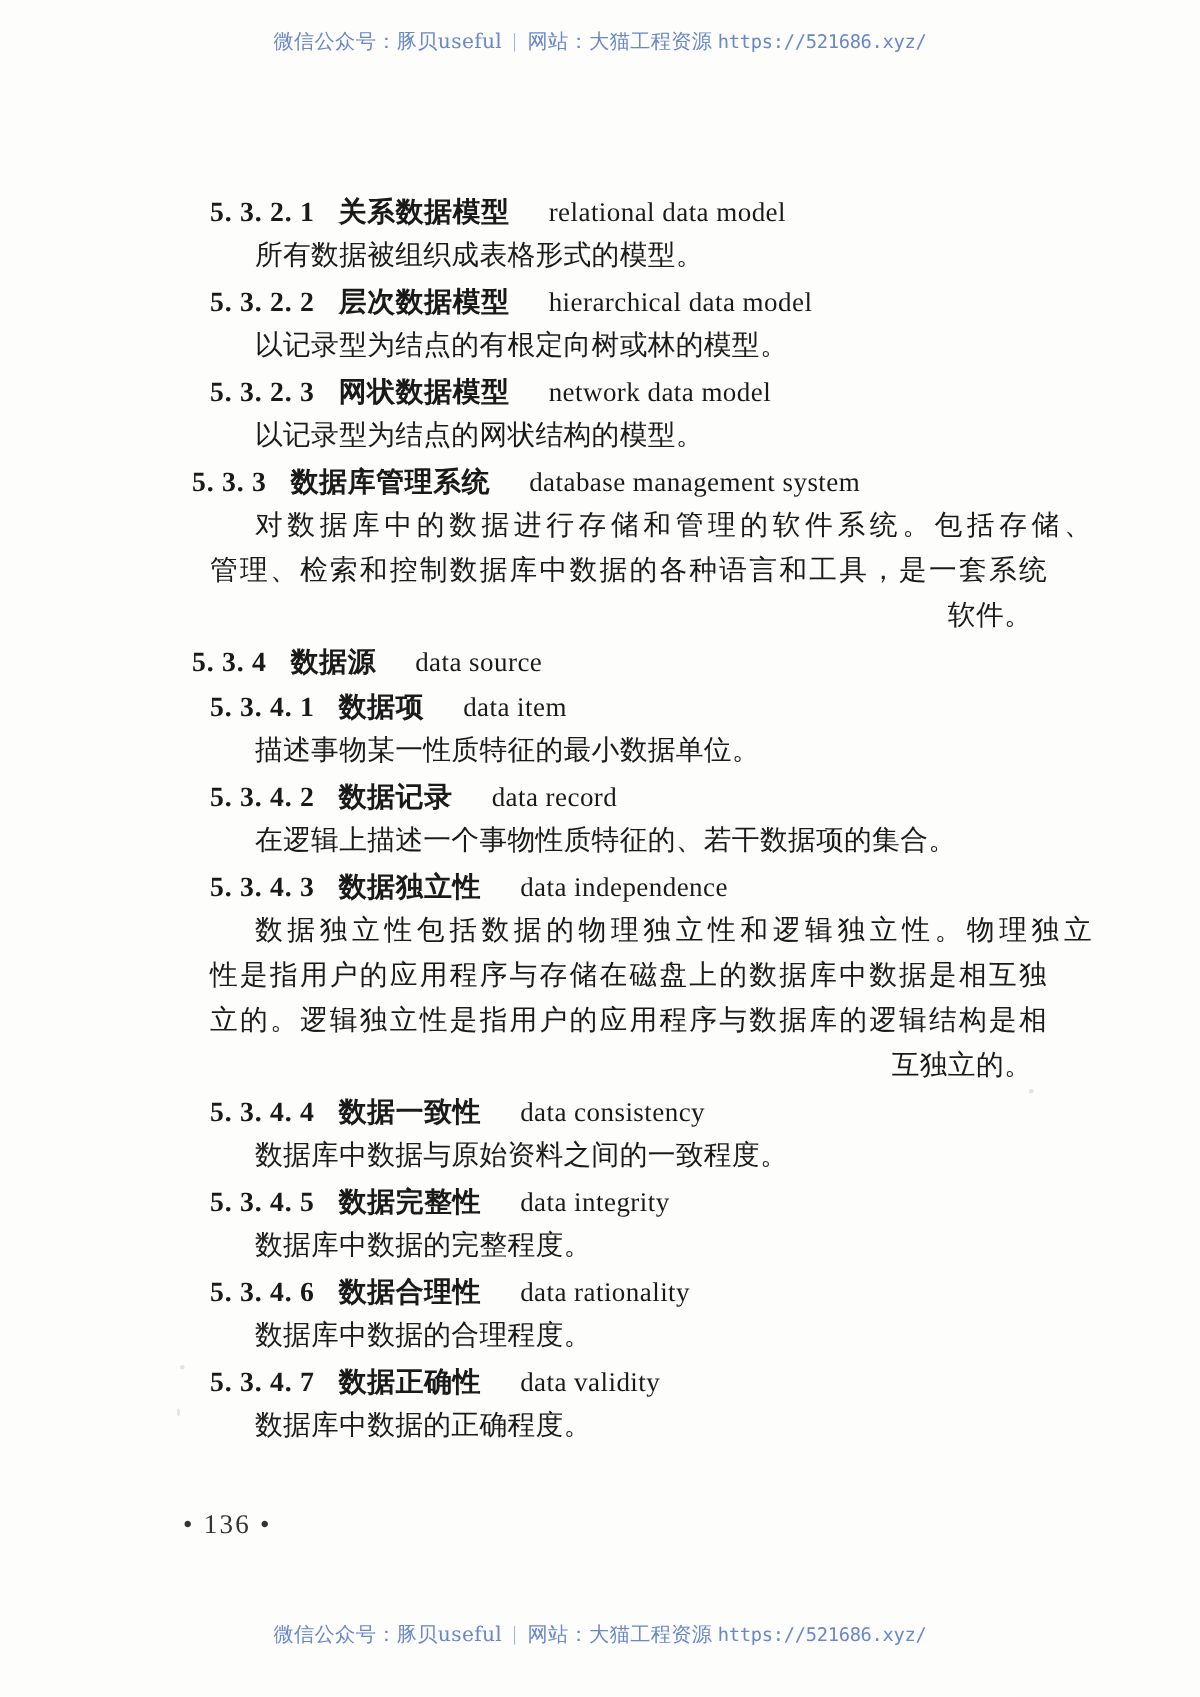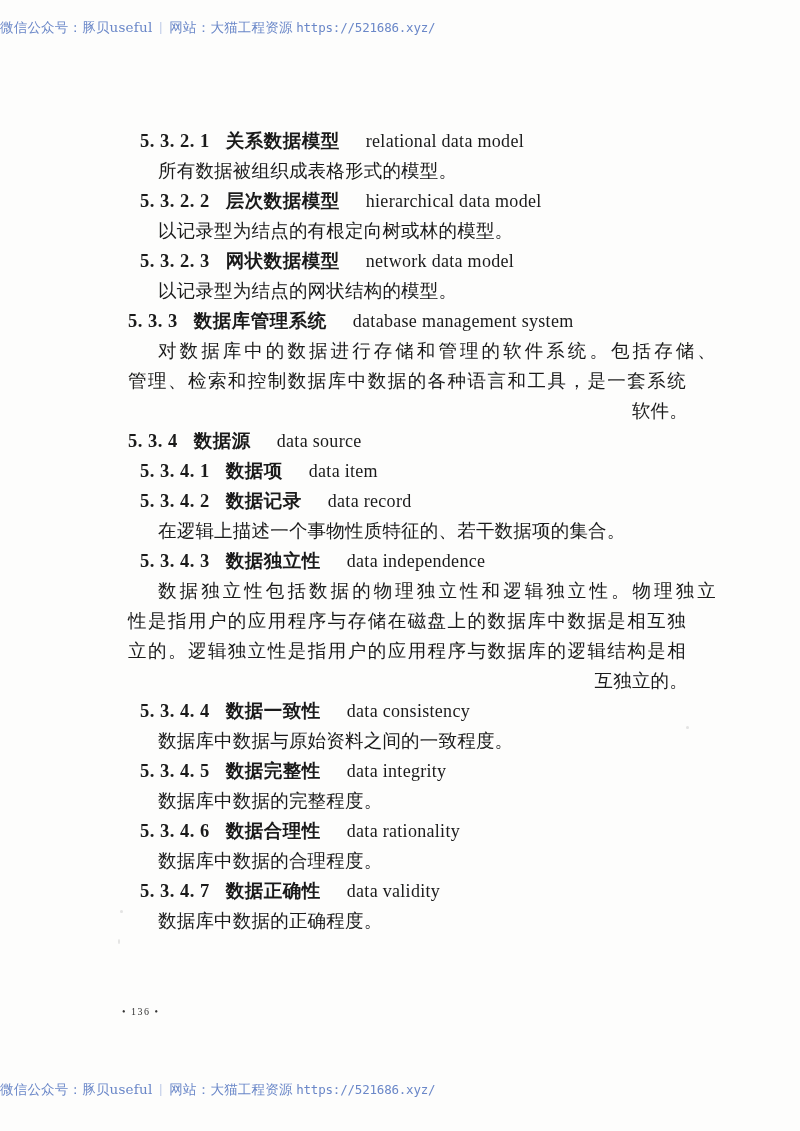--- a/index.html
+++ b/index.html
@@ -20,20 +20,21 @@
     position: absolute;
     inset: 0;
     background: #fdfdfc;
   }
 
   
   .watermark {
     position: absolute;
     left: 0;
     width: 800px;
+    text-align: center;
     color: #6a87c8;
     font-size: 13.5px;
     letter-spacing: 0.2px;
     white-space: nowrap;
   }
   .watermark-top { top: 19px; }
   .watermark-bottom { top: 1081px; }
 
   .wm-seg { display: inline; }
   .wm-cn {
@@ -92,37 +93,38 @@
     font-size: 18px;
     letter-spacing: 0.3px;
     padding-left: 26px;
   }
 
   
   .def {
     font-family: "DejaVu Serif", "Liberation Serif", serif;
     font-size: 18.5px;
     letter-spacing: 0.2px;
+    margin-left: 12px;
   }
   .def.indent { padding-left: 30px; }
   .def.flush { padding-left: 0px; text-align: right; }
   .def.justify {
     white-space: normal;
     width: 558px;
     text-align: justify;
     text-align-last: justify;
   }
 
   
   .page-number {
     position: absolute;
     left: 122px;
     top: 1006px;
     font-family: "Liberation Serif", "DejaVu Serif", serif;
-    font-size: 10px;
+    font-size: 18px;
     color: #333;
     letter-spacing: 1.5px;
   }
 
   
   .speckle {
     position: absolute;
     background: #c9c9c9;
     border-radius: 50%;
     opacity: 0.5;
@@ -143,20 +145,21 @@
       <div class="line entry lvl4"><span class="num">5. 3. 2. 2</span><span class="term-cn">层次数据模型</span><span class="term-en">hierarchical data model</span></div>
       <div class="line def indent">以记录型为结点的有根定向树或林的模型。</div>
       <div class="line entry lvl4"><span class="num">5. 3. 2. 3</span><span class="term-cn">网状数据模型</span><span class="term-en">network data model</span></div>
       <div class="line def indent">以记录型为结点的网状结构的模型。</div>
       <div class="line entry lvl3"><span class="num">5. 3. 3</span><span class="term-cn">数据库管理系统</span><span class="term-en">database management system</span></div>
       <div class="line def indent justify">对数据库中的数据进行存储和管理的软件系统。包括存储、</div>
       <div class="line def flush justify">管理、检索和控制数据库中数据的各种语言和工具，是一套系统</div>
       <div class="line def flush">软件。</div>
       <div class="line entry lvl3"><span class="num">5. 3. 4</span><span class="term-cn">数据源</span><span class="term-en">data source</span></div>
       <div class="line entry lvl4"><span class="num">5. 3. 4. 1</span><span class="term-cn">数据项</span><span class="term-en">data item</span></div>
+      <div class="line def indent">描述事物某一性质特征的最小数据单位。</div>
       <div class="line entry lvl4"><span class="num">5. 3. 4. 2</span><span class="term-cn">数据记录</span><span class="term-en">data record</span></div>
       <div class="line def indent">在逻辑上描述一个事物性质特征的、若干数据项的集合。</div>
       <div class="line entry lvl4"><span class="num">5. 3. 4. 3</span><span class="term-cn">数据独立性</span><span class="term-en">data independence</span></div>
       <div class="line def indent justify">数据独立性包括数据的物理独立性和逻辑独立性。物理独立</div>
       <div class="line def flush justify">性是指用户的应用程序与存储在磁盘上的数据库中数据是相互独</div>
       <div class="line def flush justify">立的。逻辑独立性是指用户的应用程序与数据库的逻辑结构是相</div>
       <div class="line def flush">互独立的。</div>
       <div class="line entry lvl4"><span class="num">5. 3. 4. 4</span><span class="term-cn">数据一致性</span><span class="term-en">data consistency</span></div>
       <div class="line def indent">数据库中数据与原始资料之间的一致程度。</div>
       <div class="line entry lvl4"><span class="num">5. 3. 4. 5</span><span class="term-cn">数据完整性</span><span class="term-en">data integrity</span></div>

